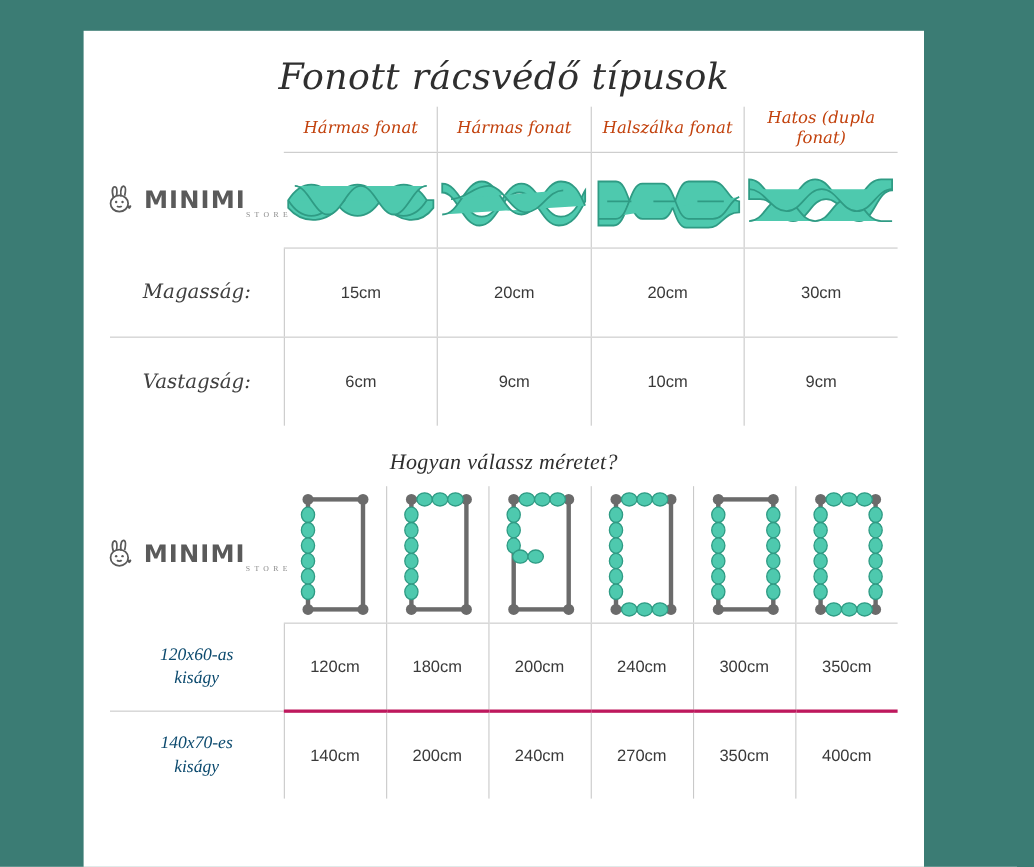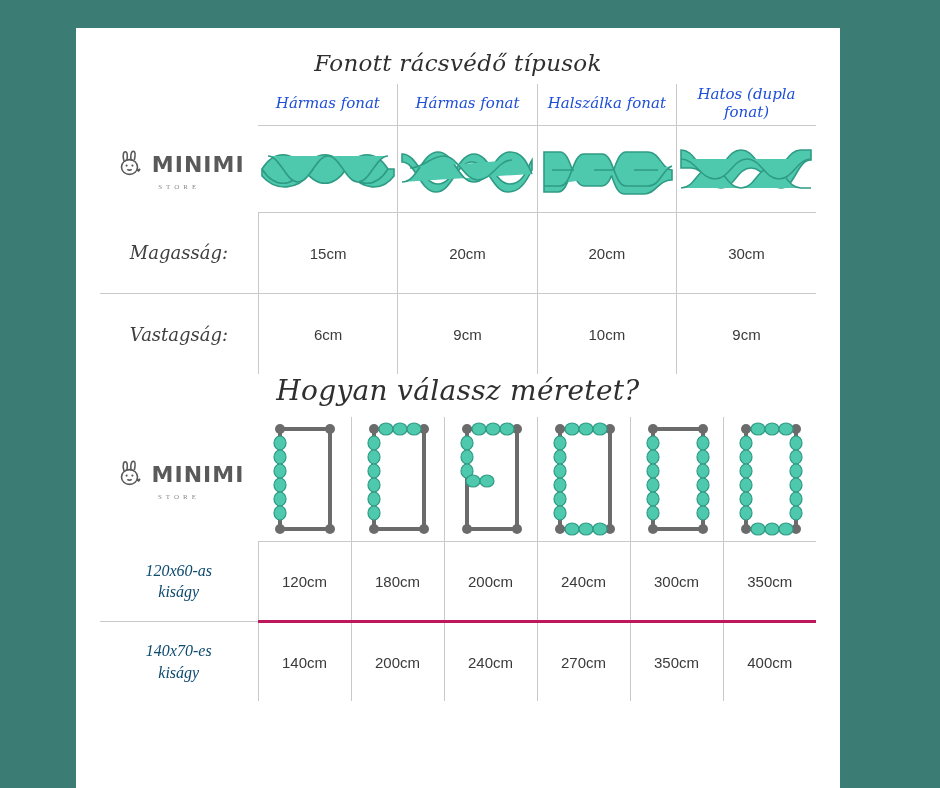--- a/index.html
+++ b/index.html
@@ -22,28 +22,30 @@
     background: #ffffff;
     box-sizing: border-box;
     padding: 0;
   }
   .section-title {
     text-align: center;
     font-family: "DejaVu Serif", serif;
     font-style: italic;
     font-weight: normal;
     color: #2f2f2f;
-    font-size: 23px;
+    font-size: 33px;
     letter-spacing: 0.3px;
   }
   #title-braids {
     margin-top: 22px;
   }
   #title-sizes {
-    font-size: 28px;
+    margin-top: 22px;
+    font-size: 20px;
+    font-family: Liberation Serif, serif;
   }
 
   
   table.spec {
     border-collapse: collapse;
     table-layout: fixed;
   }
   table.spec td {
     vertical-align: middle;
     text-align: center;
@@ -55,21 +57,21 @@
     width: 716px;
     margin: 8px auto 0 auto;
   }
   #braid-table col.lbl { width: 158px; }
   #braid-table col.c   { width: 139px; }
 
   #braid-table td.hdr {
     font-family: "DejaVu Serif", serif;
     font-style: italic;
     font-size: 15px;
-    color: #1d4ed8;
+    color: #c2410c;
     padding-bottom: 4px;
     height: 34px;
     border-bottom: 1px solid #c9c9c9;
   }
   #braid-table td.hdr.logo-cell {
     border-bottom: none;
   }
   #braid-table td.img-cell {
     height: 86px;
     border-bottom: 1px solid #c9c9c9;
@@ -128,22 +130,22 @@
     border-left: 1px solid #c9c9c9;
     border-bottom: 3px solid #be185d;
   }
   #sizes-table td.img-cell.vline { border-left: 1px solid #c9c9c9; }
   #sizes-table tr.last td.rowlabel,
   #sizes-table tr.last td.val { border-bottom: none; }
 
   
   .logo {
     display: flex;
-    flex-direction: column;
-    align-items: center;
+    flex-direction: row;
+    align-items: flex-end;
     justify-content: center;
   }
   .logo-row {
     display: flex;
     align-items: center;
     justify-content: center;
     gap: 4px;
   }
   .logo-word {
     font-family: "DejaVu Sans", sans-serif;

